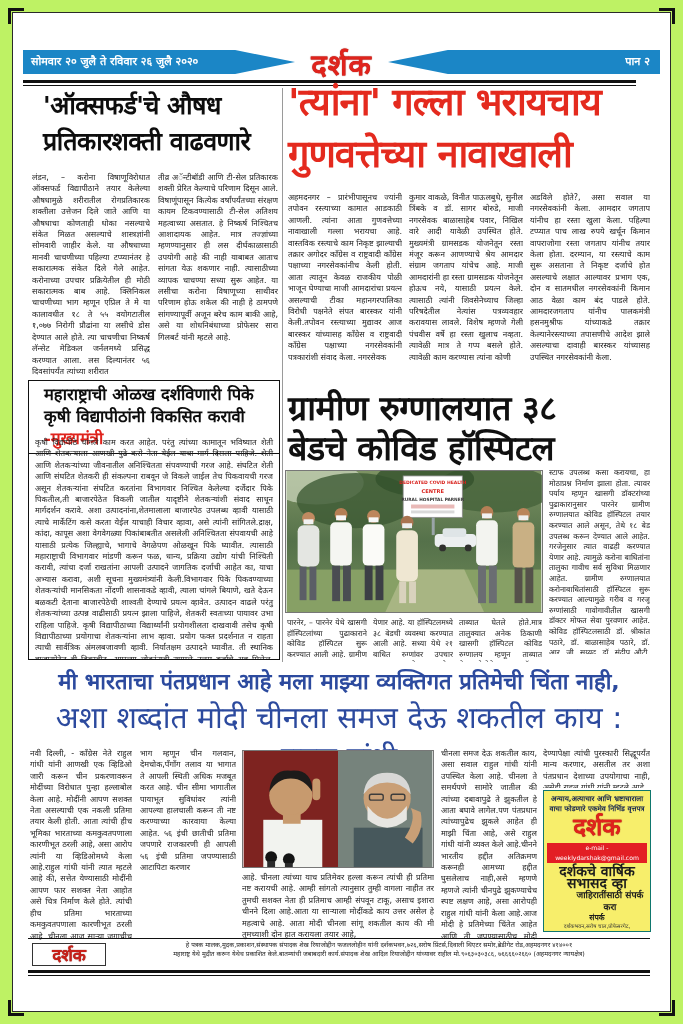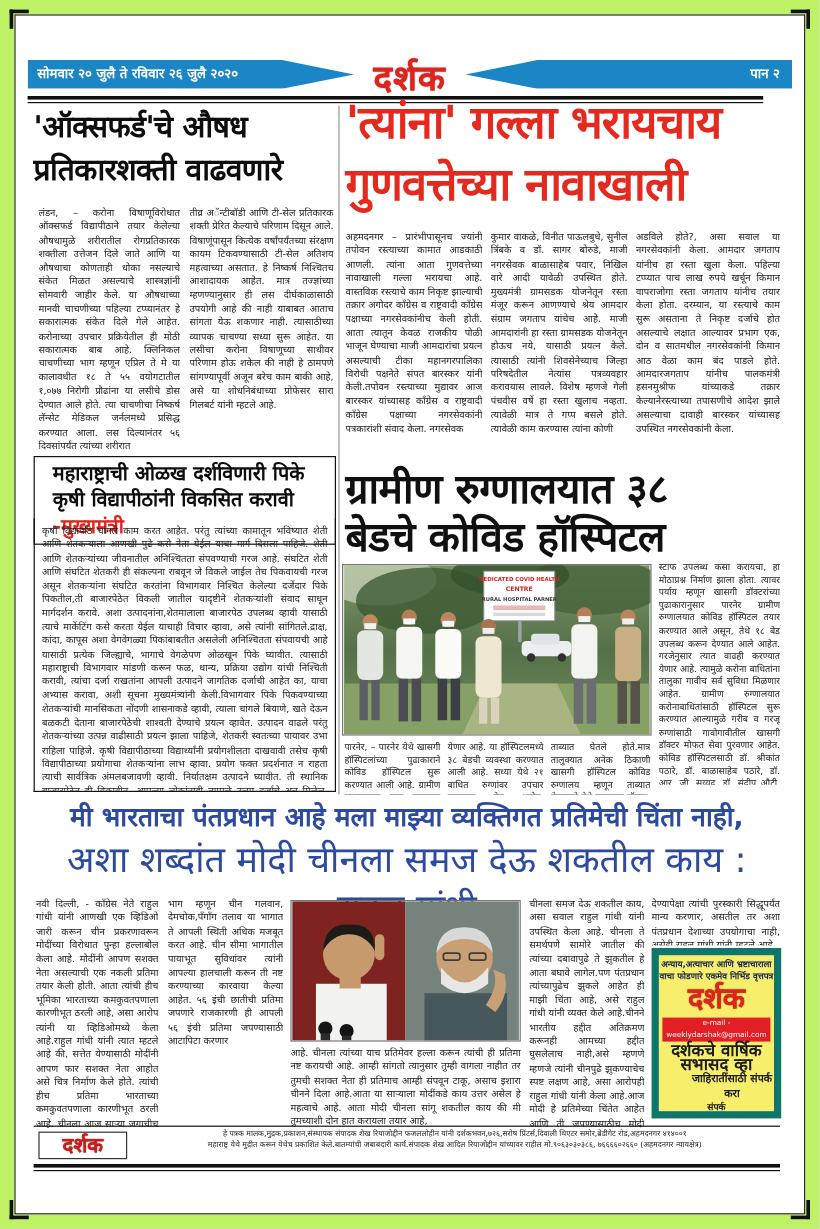--- a/index.html
+++ b/index.html
@@ -18,32 +18,32 @@
   .ribbon-right{right:23px;width:272px;clip-path:polygon(22% 0,100% 0,100% 100%,22% 100%,0 50%);text-align:right;padding-right:10px;}
   .masthead{position:absolute;top:44px;left:288px;width:107px;text-align:center;font-size:29px;font-weight:bold;color:#e0231c;text-shadow:0 0 1px #8f0f0a;letter-spacing:1px;}
   .hdr-rule{position:absolute;left:23px;width:613px;}
   .rule-thick{height:3px;background:#111;}
   .rule-thin{height:1px;background:#111;margin-top:2px;}
   
   .col{position:absolute;text-align:justify;font-size:8px;line-height:11.4px;color:#222;overflow:hidden;}
   .small{font-size:7.6px;line-height:10.6px;}
   .vrule{position:absolute;width:1px;background:#9a9a9a;}
   
-  .h-oxford{position:absolute;left:28px;top:88px;width:252px;font-weight:bold;color:#0d0d0d;font-size:25px;line-height:36px;letter-spacing:-.5px;}
+  .h-oxford{position:absolute;left:43px;top:88px;width:252px;font-weight:bold;color:#0d0d0d;font-size:25px;line-height:36px;letter-spacing:-.5px;}
   .h-red{position:absolute;left:288px;top:76px;width:362px;font-weight:bold;color:#e42a1e;font-size:38px;line-height:52px;letter-spacing:-1px;}
   .h-covid{position:absolute;left:288px;top:388px;width:362px;font-weight:bold;color:#101010;font-size:34px;line-height:40px;letter-spacing:-.5px;}
   .cm-box{position:absolute;left:28px;top:380px;width:252px;border:1.5px solid #111;padding:3px 15px;font-weight:bold;font-size:16.5px;line-height:22px;color:#0d0d0d;}
   .cm-tag{color:#e0231c;}
   .cm-body{position:absolute;left:28px;top:432px;width:252px;height:228px;border:1.5px solid #111;border-top:none;padding:5px 6px;}
   .h-blue1{position:absolute;left:28px;top:666px;width:622px;text-align:center;font-weight:bold;color:#2c4a9e;font-size:22px;line-height:32px;}
   .h-blue2{position:absolute;left:28px;top:698px;width:622px;text-align:center;font-weight:normal;color:#2c4a9e;font-size:30px;line-height:40px;}
   
   .photo{position:absolute;border:1px solid #777;}
   
-  .ad{position:absolute;left:543px;top:790px;width:108px;height:142px;background:#f7ee6b;border:6px solid #0f766e;text-align:center;overflow:hidden;}
+  .ad{position:absolute;left:543px;top:790px;width:108px;height:142px;background:#f7ee6b;border:1px solid #0f766e;text-align:center;overflow:hidden;}
   .ad-tag{font-size:7.2px;font-weight:bold;color:#16254f;line-height:9.6px;margin-top:3px;}
   .ad-logo{font-size:24px;font-weight:bold;color:#e0231c;text-shadow:0 0 1px #8f0f0a;line-height:28px;}
   .ad-email{background:#e31e24;color:#fff;font-size:6.1px;line-height:10px;margin:2px 3px;}
   .ad-l1{font-size:14px;font-weight:bold;color:#1c1c1c;line-height:12px;}
   .ad-l2{font-size:9px;font-weight:bold;color:#1c1c1c;line-height:12px;padding-left:26px;}
   .ad-l3{font-size:7.6px;font-weight:bold;color:#1c1c1c;line-height:10px;}
   .ad-addr{font-size:5.4px;color:#333;line-height:7px;}
   .ad-ph1{font-size:9.5px;font-weight:bold;color:#d81c1c;line-height:12px;margin-left:24px;}
   .ad-ph2{font-size:10px;font-weight:bold;color:#1b3faa;line-height:12px;}
   

